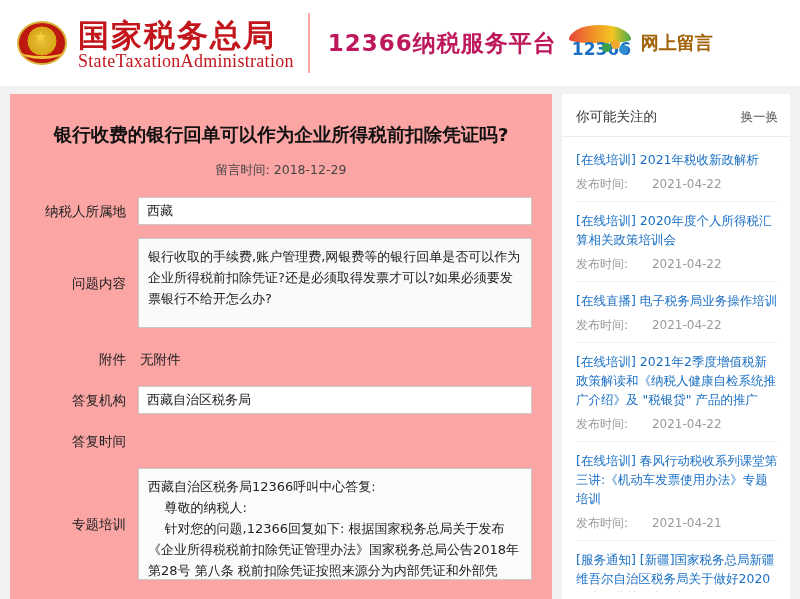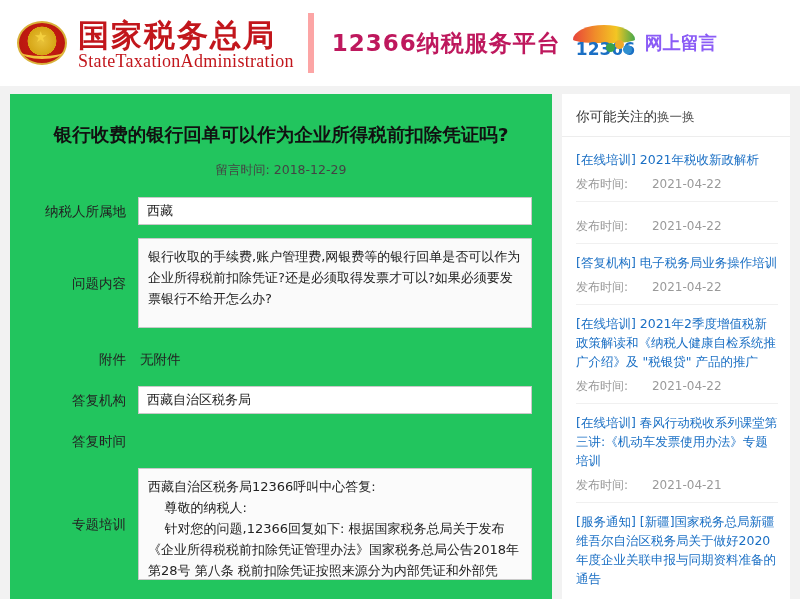--- a/index.html
+++ b/index.html
@@ -50,21 +50,21 @@
     left: 7px; top: 30px;
     width: 42px; height: 14px;
     border-bottom: 3px solid #f0c53c;
     border-radius: 0 0 50% 50%;
   }
   .brand {
     display: flex;
     flex-direction: column;
     justify-content: center;
     margin-right: 18px;
-    border-right: 6px solid #fca5a5;
+    border-right: 2px solid #fca5a5;
     padding-right: 14px;
     height: 60px;
   }
   .brand-cn {
     font-size: 31px;
     font-weight: bold;
     color: #c2161c;
     letter-spacing: 2px;
     line-height: 36px;
     font-family: "DejaVu Sans", "Liberation Sans", sans-serif;
@@ -107,35 +107,35 @@
   .logo12366 .dot {
     position: absolute;
     width: 9px; height: 9px;
     border-radius: 50%;
   }
   .logo12366 .d1 { left: 33px; top: 20px; background: #3aa24a; }
   .logo12366 .d2 { left: 42px; top: 17px; background: #f0a92a; }
   .logo12366 .d3 { left: 50px; top: 22px; background: #2f8fd0; }
   .nav-link {
     font-size: 18px;
-    color: #8b5cf6;
+    color: #a16207;
     font-weight: bold;
     text-decoration: none;
     font-family: Liberation Mono, monospace;
   }
   
   .body-wrap {
     display: flex;
     padding: 8px 10px 0 10px;
     gap: 10px;
     height: 513px;
   }
   .main-card {
     flex: 1 1 auto;
-    background: #22c55e;
+    background: #fca5a5;
     padding: 22px 20px 10px 20px;
     position: relative;
   }
   .q-title {
     font-size: 18.5px;
     font-weight: bold;
     color: #111;
     text-align: center;
     line-height: 26px;
     font-family: "DejaVu Sans", "Liberation Sans", sans-serif;
@@ -206,21 +206,21 @@
   .side {
     width: 228px;
     flex: 0 0 228px;
     background: #ffffff;
     padding: 0 0 0 0;
     font-family: "DejaVu Sans", "Liberation Sans", sans-serif;
   }
   .side-head {
     display: flex;
     align-items: center;
-    justify-content: flex-start;
+    justify-content: space-between;
     padding: 14px 12px 10px 14px;
     border-bottom: 1px solid #ededed;
   }
   .side-title {
     font-size: 13.5px;
     color: #333;
   }
   .side-refresh {
     font-size: 12.5px;
     color: #555;
@@ -342,29 +342,33 @@
             <span class="tag">[在线培训]</span>
             <span>2021年税收新政解析</span>
           </div>
           <div class="side-item-date">
             <span>发布时间:</span>
             <span class="d">2021-04-22</span>
           </div>
         </div>
 
         <div class="side-item">
+          <div class="side-item-text">
+            <span class="tag">[在线培训]</span>
+            <span>2020年度个人所得税汇算相关政策培训会</span>
+          </div>
           <div class="side-item-date">
             <span>发布时间:</span>
             <span class="d">2021-04-22</span>
           </div>
         </div>
 
         <div class="side-item">
           <div class="side-item-text">
-            <span class="tag">[答复机构]</span>
+            <span class="tag">[在线直播]</span>
             <span>电子税务局业务操作培训</span>
           </div>
           <div class="side-item-date">
             <span>发布时间:</span>
             <span class="d">2021-04-22</span>
           </div>
         </div>
 
         <div class="side-item">
           <div class="side-item-text">

